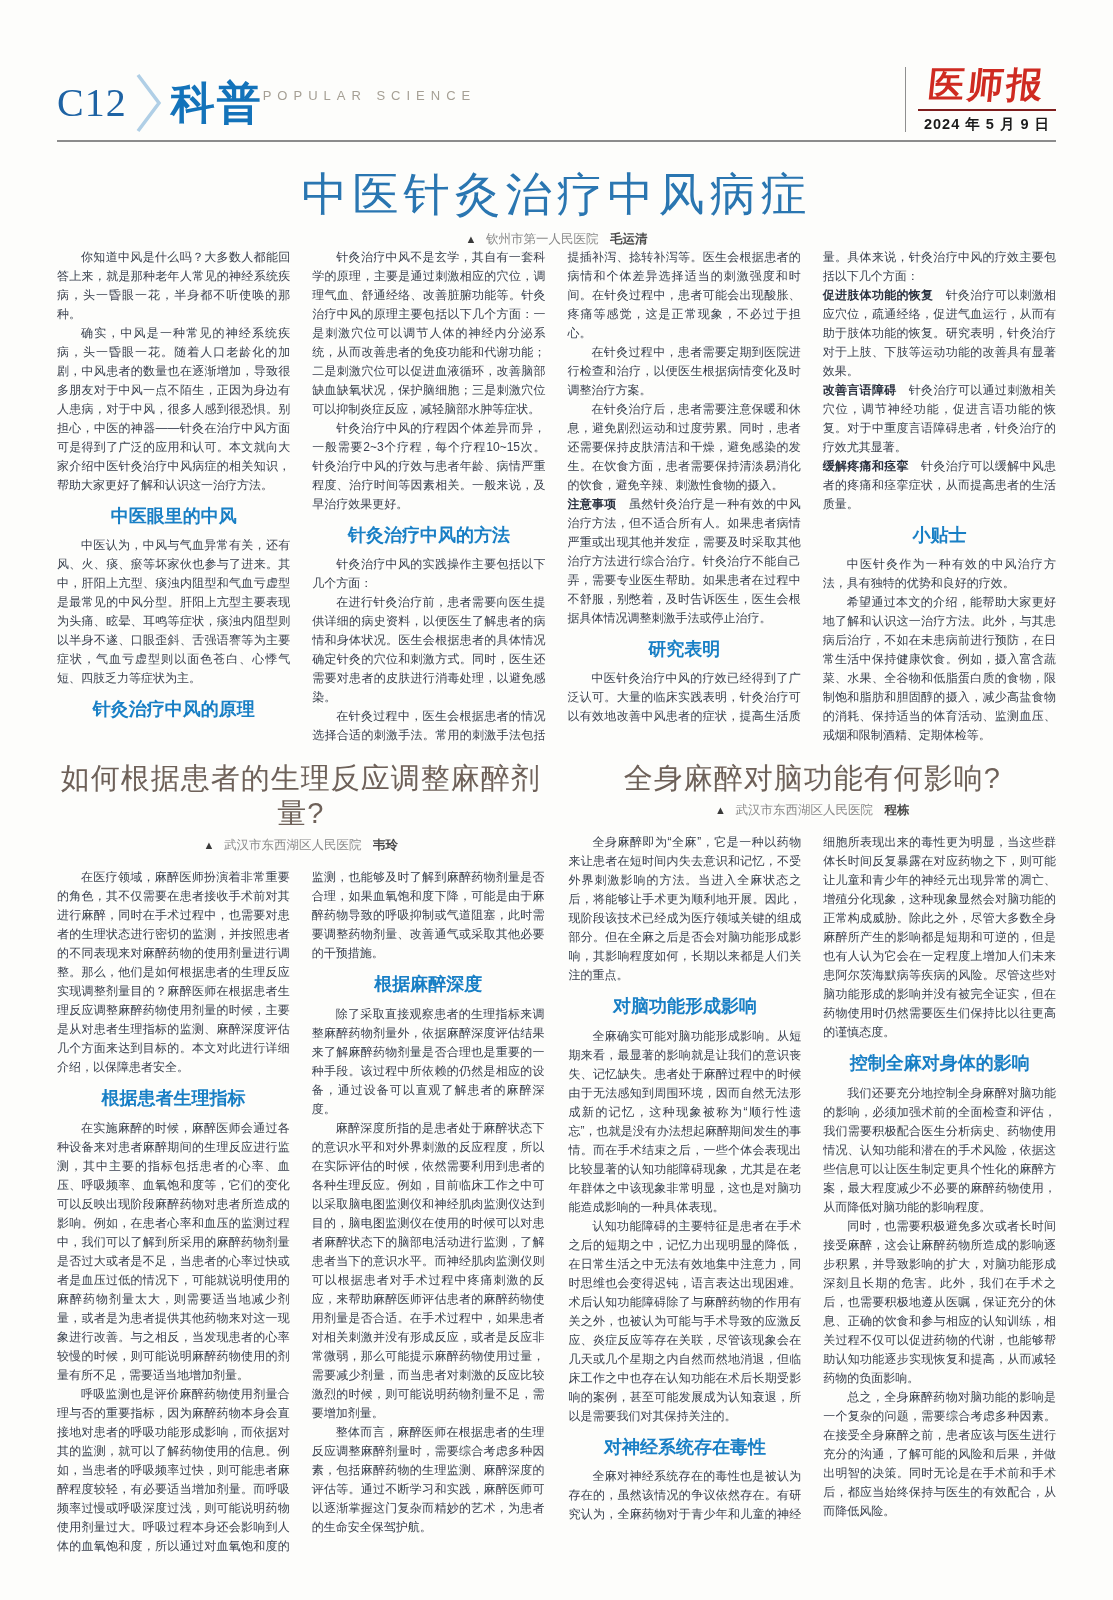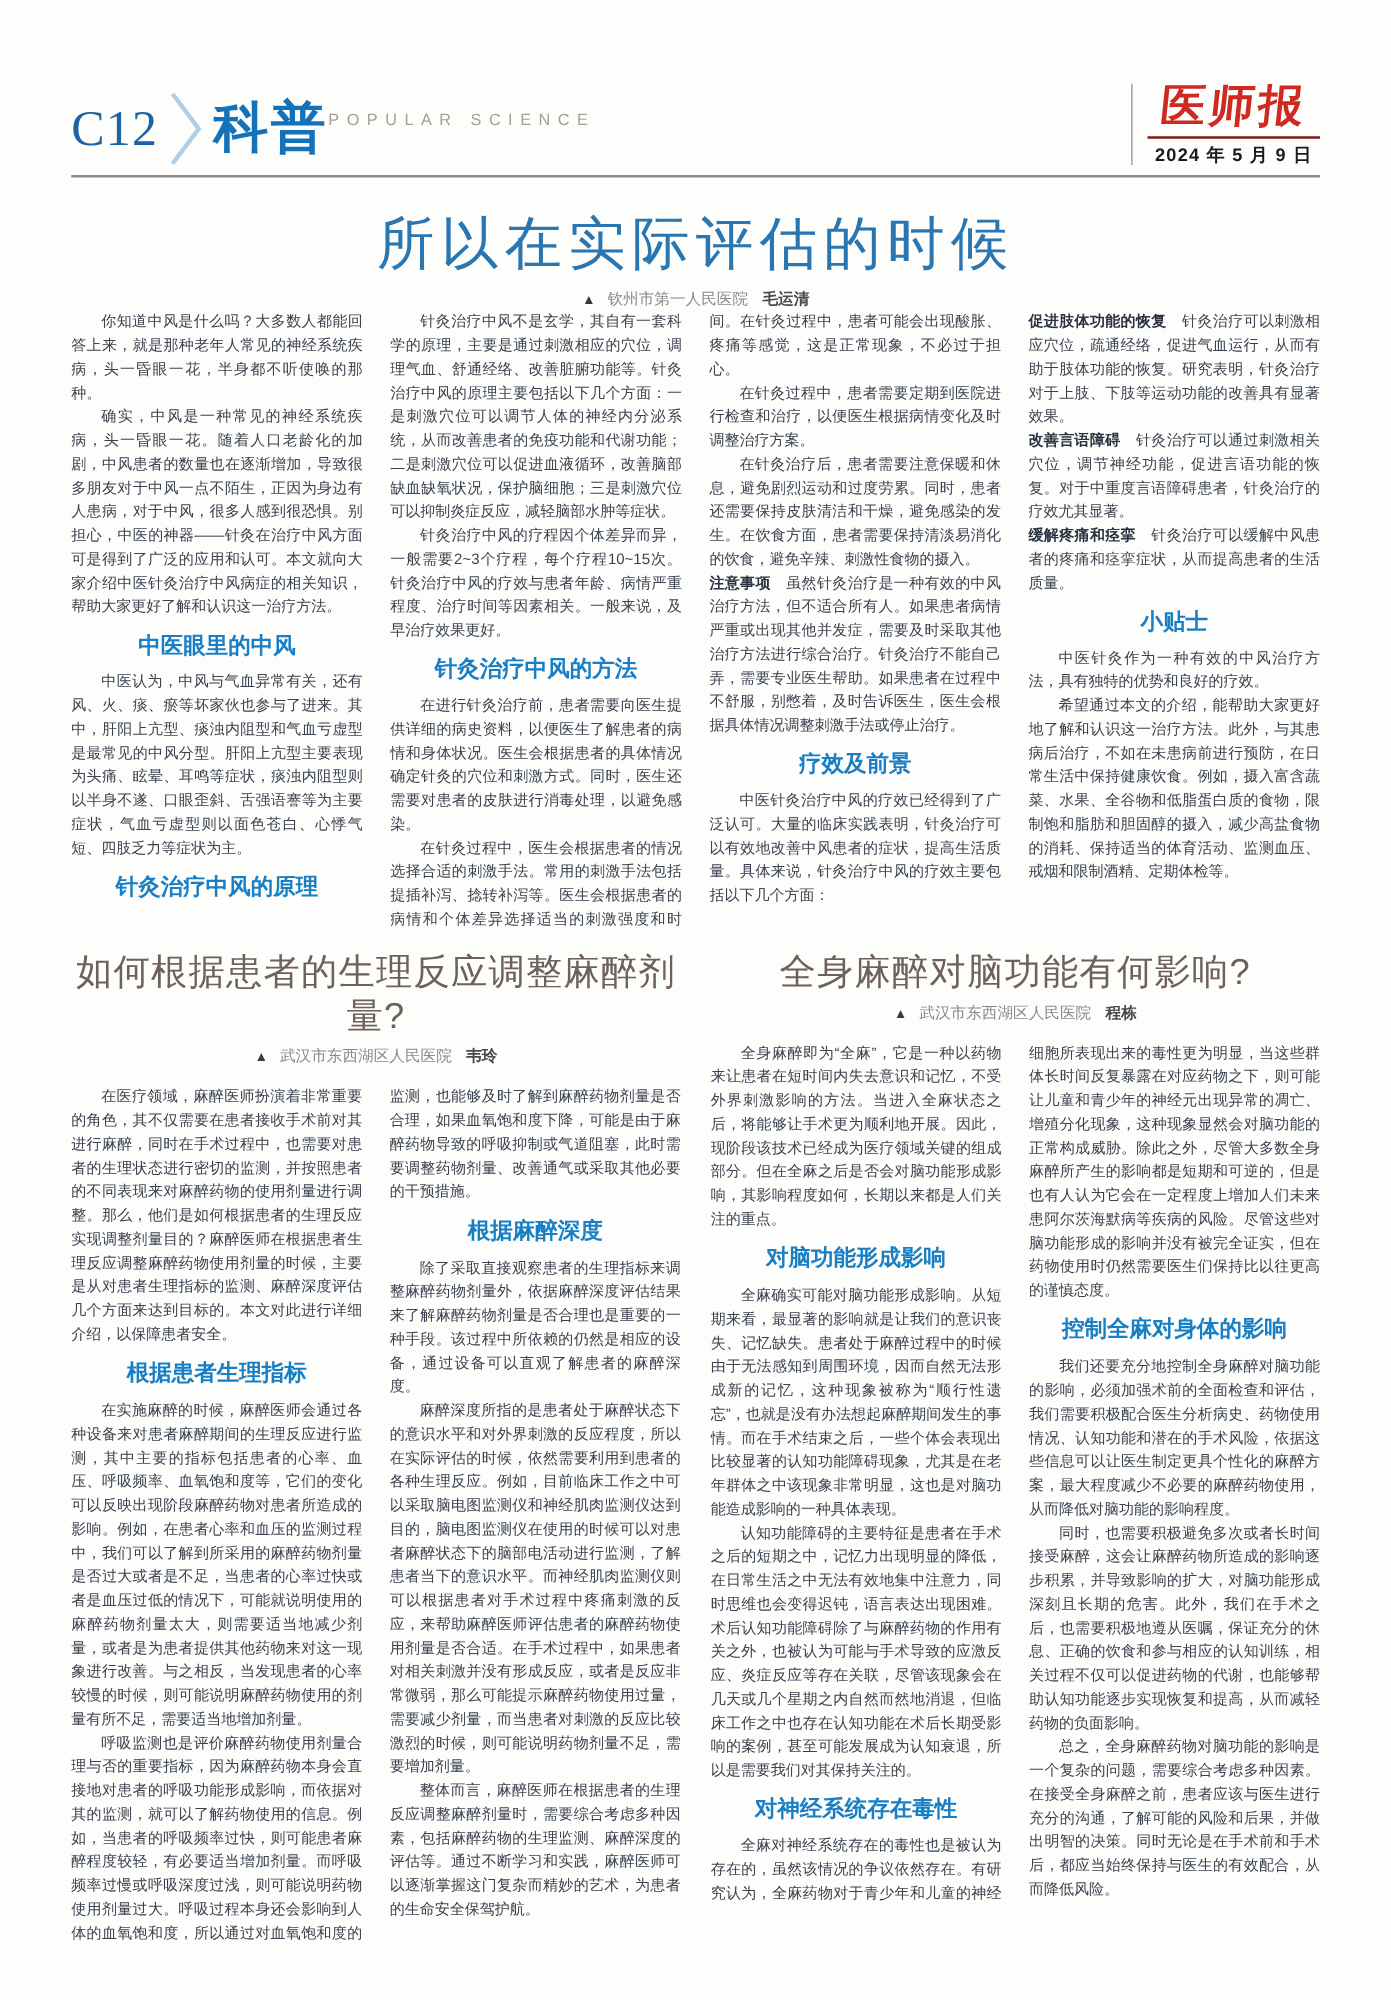--- a/index.html
+++ b/index.html
@@ -84,41 +84,42 @@
         <div class="mast-name">医师报</div>
         <div class="mast-date">2024 年 5 月 9 日</div>
       </div>
     </div>
   </header>
   <div class="rule"></div>
 
   <main>
 
     <section class="art art1">
-      <h1 class="t1">所以在实际评估的时候</h1>
+      <h1 class="t1">中医针灸治疗中风病症</h1>
       <div class="byline">
         <span class="tri">▲</span>
         <span>钦州市第一人民医院</span>
         <span class="aname">毛运清</span>
       </div>
       <div class="body cols4">
           <p>你知道中风是什么吗？大多数人都能回答上来，就是那种老年人常见的神经系统疾病，头一昏眼一花，半身都不听使唤的那种。</p>
           <p>确实，中风是一种常见的神经系统疾病，头一昏眼一花。随着人口老龄化的加剧，中风患者的数量也在逐渐增加，导致很多朋友对于中风一点不陌生，正因为身边有人患病，对于中风，很多人感到很恐惧。别担心，中医的神器——针灸在治疗中风方面可是得到了广泛的应用和认可。本文就向大家介绍中医针灸治疗中风病症的相关知识，帮助大家更好了解和认识这一治疗方法。</p>
           <h3>中医眼里的中风</h3>
           <p>中医认为，中风与气血异常有关，还有风、火、痰、瘀等坏家伙也参与了进来。其中，肝阳上亢型、痰浊内阻型和气血亏虚型是最常见的中风分型。肝阳上亢型主要表现为头痛、眩晕、耳鸣等症状，痰浊内阻型则以半身不遂、口眼歪斜、舌强语謇等为主要症状，气血亏虚型则以面色苍白、心悸气短、四肢乏力等症状为主。</p>
           <h3>针灸治疗中风的原理</h3>
           <p>针灸治疗中风不是玄学，其自有一套科学的原理，主要是通过刺激相应的穴位，调理气血、舒通经络、改善脏腑功能等。针灸治疗中风的原理主要包括以下几个方面：一是刺激穴位可以调节人体的神经内分泌系统，从而改善患者的免疫功能和代谢功能；二是刺激穴位可以促进血液循环，改善脑部缺血缺氧状况，保护脑细胞；三是刺激穴位可以抑制炎症反应，减轻脑部水肿等症状。</p>
           <p>针灸治疗中风的疗程因个体差异而异，一般需要2~3个疗程，每个疗程10~15次。针灸治疗中风的疗效与患者年龄、病情严重程度、治疗时间等因素相关。一般来说，及早治疗效果更好。</p>
           <h3>针灸治疗中风的方法</h3>
+          <p>针灸治疗中风的实践操作主要包括以下几个方面：</p>
           <p>在进行针灸治疗前，患者需要向医生提供详细的病史资料，以便医生了解患者的病情和身体状况。医生会根据患者的具体情况确定针灸的穴位和刺激方式。同时，医生还需要对患者的皮肤进行消毒处理，以避免感染。</p>
           <p>在针灸过程中，医生会根据患者的情况选择合适的刺激手法。常用的刺激手法包括提插补泻、捻转补泻等。医生会根据患者的病情和个体差异选择适当的刺激强度和时间。在针灸过程中，患者可能会出现酸胀、疼痛等感觉，这是正常现象，不必过于担心。</p>
           <p>在针灸过程中，患者需要定期到医院进行检查和治疗，以便医生根据病情变化及时调整治疗方案。</p>
           <p>在针灸治疗后，患者需要注意保暖和休息，避免剧烈运动和过度劳累。同时，患者还需要保持皮肤清洁和干燥，避免感染的发生。在饮食方面，患者需要保持清淡易消化的饮食，避免辛辣、刺激性食物的摄入。</p>
           <p class="lead"><b>注意事项　</b>虽然针灸治疗是一种有效的中风治疗方法，但不适合所有人。如果患者病情严重或出现其他并发症，需要及时采取其他治疗方法进行综合治疗。针灸治疗不能自己弄，需要专业医生帮助。如果患者在过程中不舒服，别憋着，及时告诉医生，医生会根据具体情况调整刺激手法或停止治疗。</p>
-          <h3>疗效及前景</h3>
+          <h3>研究表明</h3>
           <p>中医针灸治疗中风的疗效已经得到了广泛认可。大量的临床实践表明，针灸治疗可以有效地改善中风患者的症状，提高生活质量。具体来说，针灸治疗中风的疗效主要包括以下几个方面：</p>
           <p class="lead"><b>促进肢体功能的恢复　</b>针灸治疗可以刺激相应穴位，疏通经络，促进气血运行，从而有助于肢体功能的恢复。研究表明，针灸治疗对于上肢、下肢等运动功能的改善具有显著效果。</p>
           <p class="lead"><b>改善言语障碍　</b>针灸治疗可以通过刺激相关穴位，调节神经功能，促进言语功能的恢复。对于中重度言语障碍患者，针灸治疗的疗效尤其显著。</p>
           <p class="lead"><b>缓解疼痛和痉挛　</b>针灸治疗可以缓解中风患者的疼痛和痉挛症状，从而提高患者的生活质量。</p>
           <h3>小贴士</h3>
           <p>中医针灸作为一种有效的中风治疗方法，具有独特的优势和良好的疗效。</p>
           <p>希望通过本文的介绍，能帮助大家更好地了解和认识这一治疗方法。此外，与其患病后治疗，不如在未患病前进行预防，在日常生活中保持健康饮食。例如，摄入富含蔬菜、水果、全谷物和低脂蛋白质的食物，限制饱和脂肪和胆固醇的摄入，减少高盐食物的消耗、保持适当的体育活动、监测血压、戒烟和限制酒精、定期体检等。</p>
         </div>
     </section>
 

